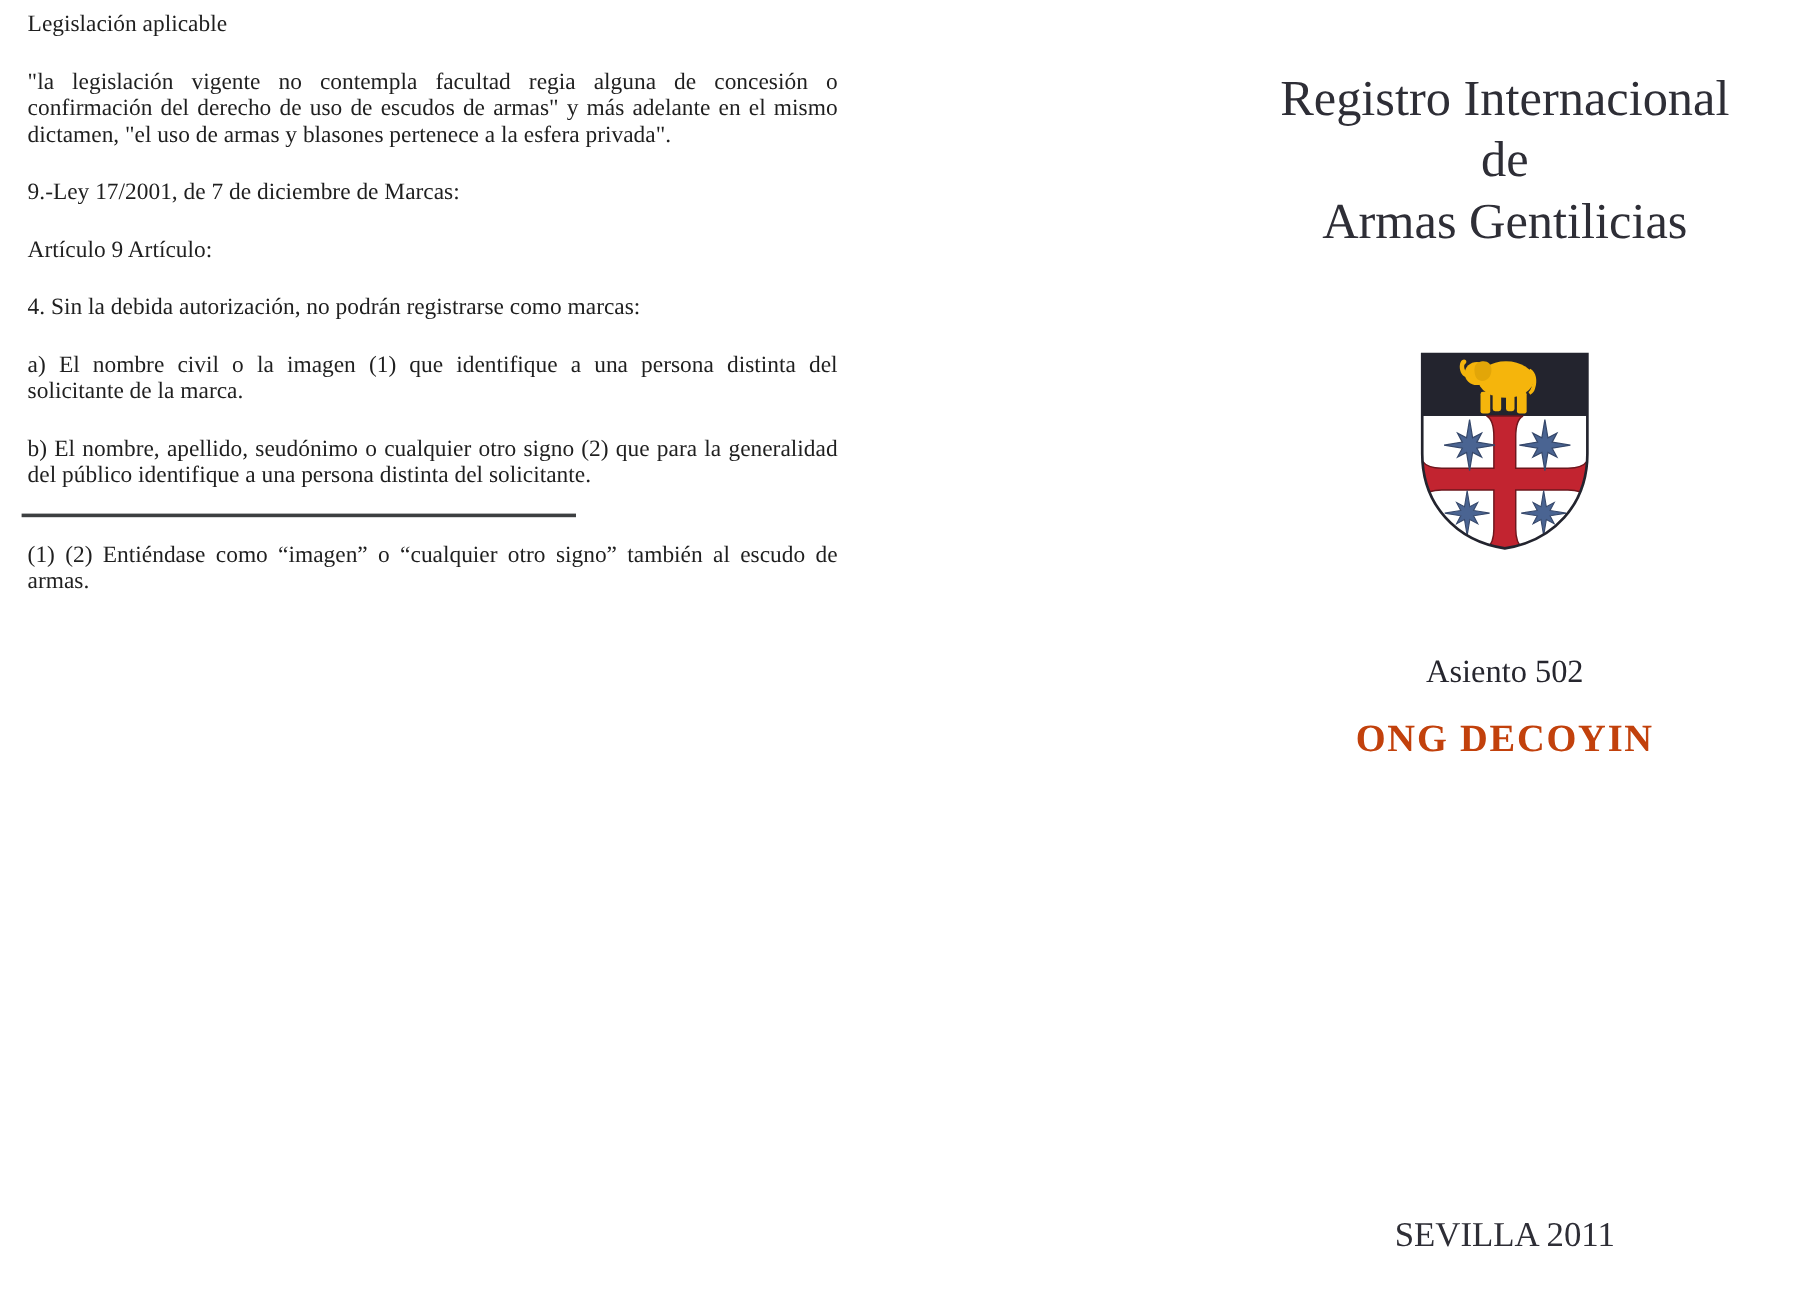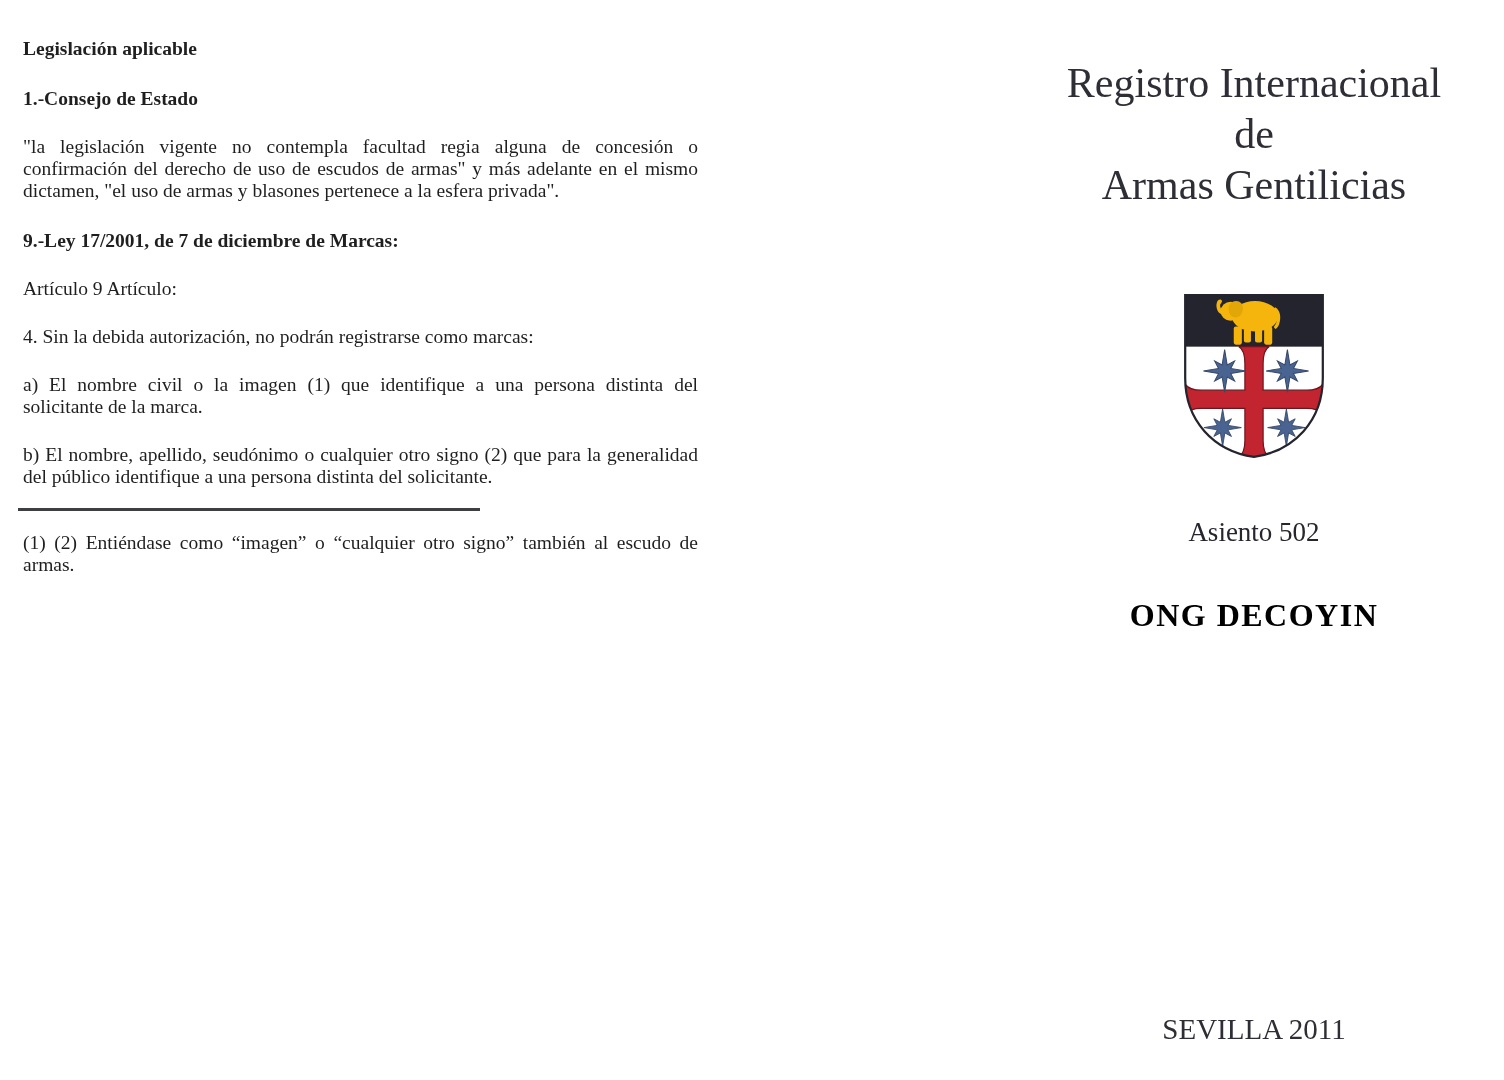--- a/index.html
+++ b/index.html
@@ -3,42 +3,41 @@
 <meta charset="utf-8">
 <style>
   html,body{margin:0;padding:0;background:#ffffff;}
   .page{
     position:relative;width:1504px;height:1080px;background:#ffffff;overflow:hidden;
     font-family:"Liberation Serif","DejaVu Serif",serif;color:#1f1f1f;
   }
   
   .left-col{position:absolute;left:23px;top:10px;width:675px;}
   .left-col p{margin:0 0 26px 0;font-size:19.5px;line-height:22px;}
-  .left-col p.b{font-weight:bold;margin-top:28px;}
+  .left-col p.b{font-weight:normal;}
   .left-col p.j{text-align:justify;}
   .divider{
     height:0;border:none;border-top:3px solid #3d3f41;
     width:462px;margin:-6px 0 21px -5px;
   }
   
   .right-col{position:absolute;left:1004px;top:0;width:500px;height:1064px;text-align:center;}
   .title{position:absolute;top:58px;left:0;width:100%;font-size:42px;line-height:51px;color:#2e2e36;}
   .coat{position:absolute;top:291px;left:50%;transform:translateX(-50%);}
-  .entry-label{position:absolute;top:517px;left:0;width:100%;font-size:27px;color:#26262e;}
-  .entry-name{position:absolute;top:597px;left:0;width:100%;font-size:32px;font-weight:bold;letter-spacing:1.5px;color:#000000;}
+  .entry-label{position:absolute;top:544px;left:0;width:100%;font-size:27px;color:#26262e;}
+  .entry-name{position:absolute;top:597px;left:0;width:100%;font-size:32px;font-weight:bold;letter-spacing:1.5px;color:#c2410c;}
   .imprint{position:absolute;top:1013px;left:0;width:100%;font-size:29px;color:#2e2e36;}
 </style>
 </head>
 <body>
 
 <div class="page">
 
   <div class="left-col">
     <p class="b">Legislación aplicable</p>
-    <p class="b">1.-Consejo de Estado</p>
     <p class="j">"la legislación vigente no contempla facultad regia alguna de concesión o confirmación del derecho de uso de escudos de armas" y más adelante en el mismo dictamen, "el uso de armas y blasones pertenece a la esfera privada".</p>
     <p class="b">9.-Ley 17/2001, de 7 de diciembre de Marcas:</p>
     <p>Artículo 9 Artículo:</p>
     <p>4. Sin la debida autorización, no podrán registrarse como marcas:</p>
     <p class="j">a) El nombre civil o la imagen (1) que identifique a una persona distinta del solicitante de la marca.</p>
     <p class="j">b) El nombre, apellido, seudónimo o cualquier otro signo (2) que para la generalidad del público identifique a una persona distinta del solicitante.</p>
     <hr class="divider">
     <p class="j">(1) (2) Entiéndase como “imagen” o “cualquier otro signo” también al escudo de armas.</p>
   </div>
 

